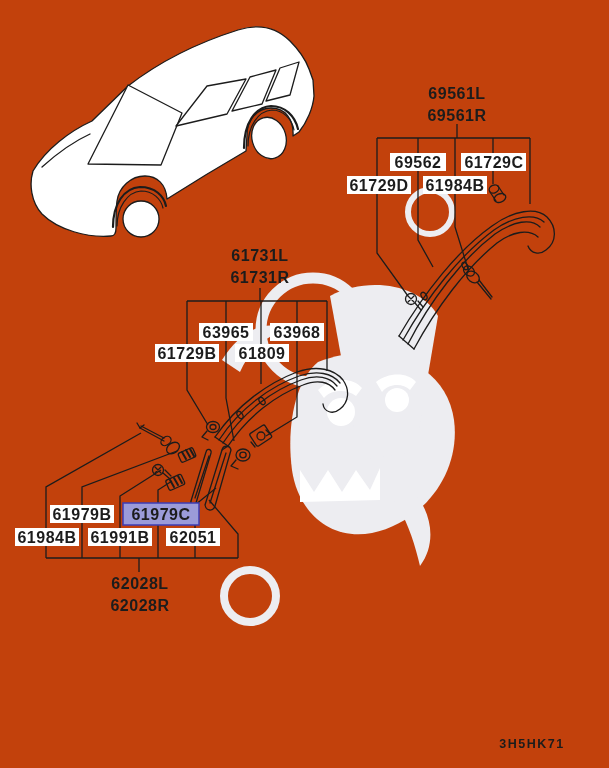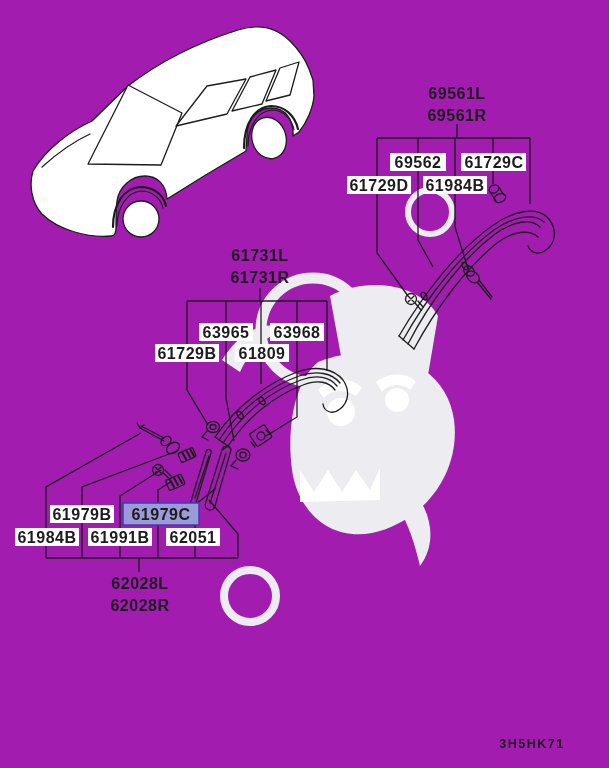--- a/index.html
+++ b/index.html
@@ -1,16 +1,16 @@
 <!DOCTYPE html>
 <html><head>
 <meta charset="utf-8">
 <style>
   html,body{margin:0;padding:0;background:#fff;}
-  .stage{position:relative;width:609px;height:768px;background:#a21caf;overflow:hidden;
+  .stage{position:relative;width:609px;height:768px;background:#c2410c;overflow:hidden;
          font-family:"Liberation Sans",sans-serif;}
   svg{position:absolute;left:0;top:0;}
   text{font-family:"Liberation Sans",sans-serif;font-weight:700;}
   .lbl{font-size:16px;letter-spacing:.5px;}
   .code{font-size:12.5px;letter-spacing:1.5px;}
 </style>
 </head>
 <body>
 
 <div class="stage">

